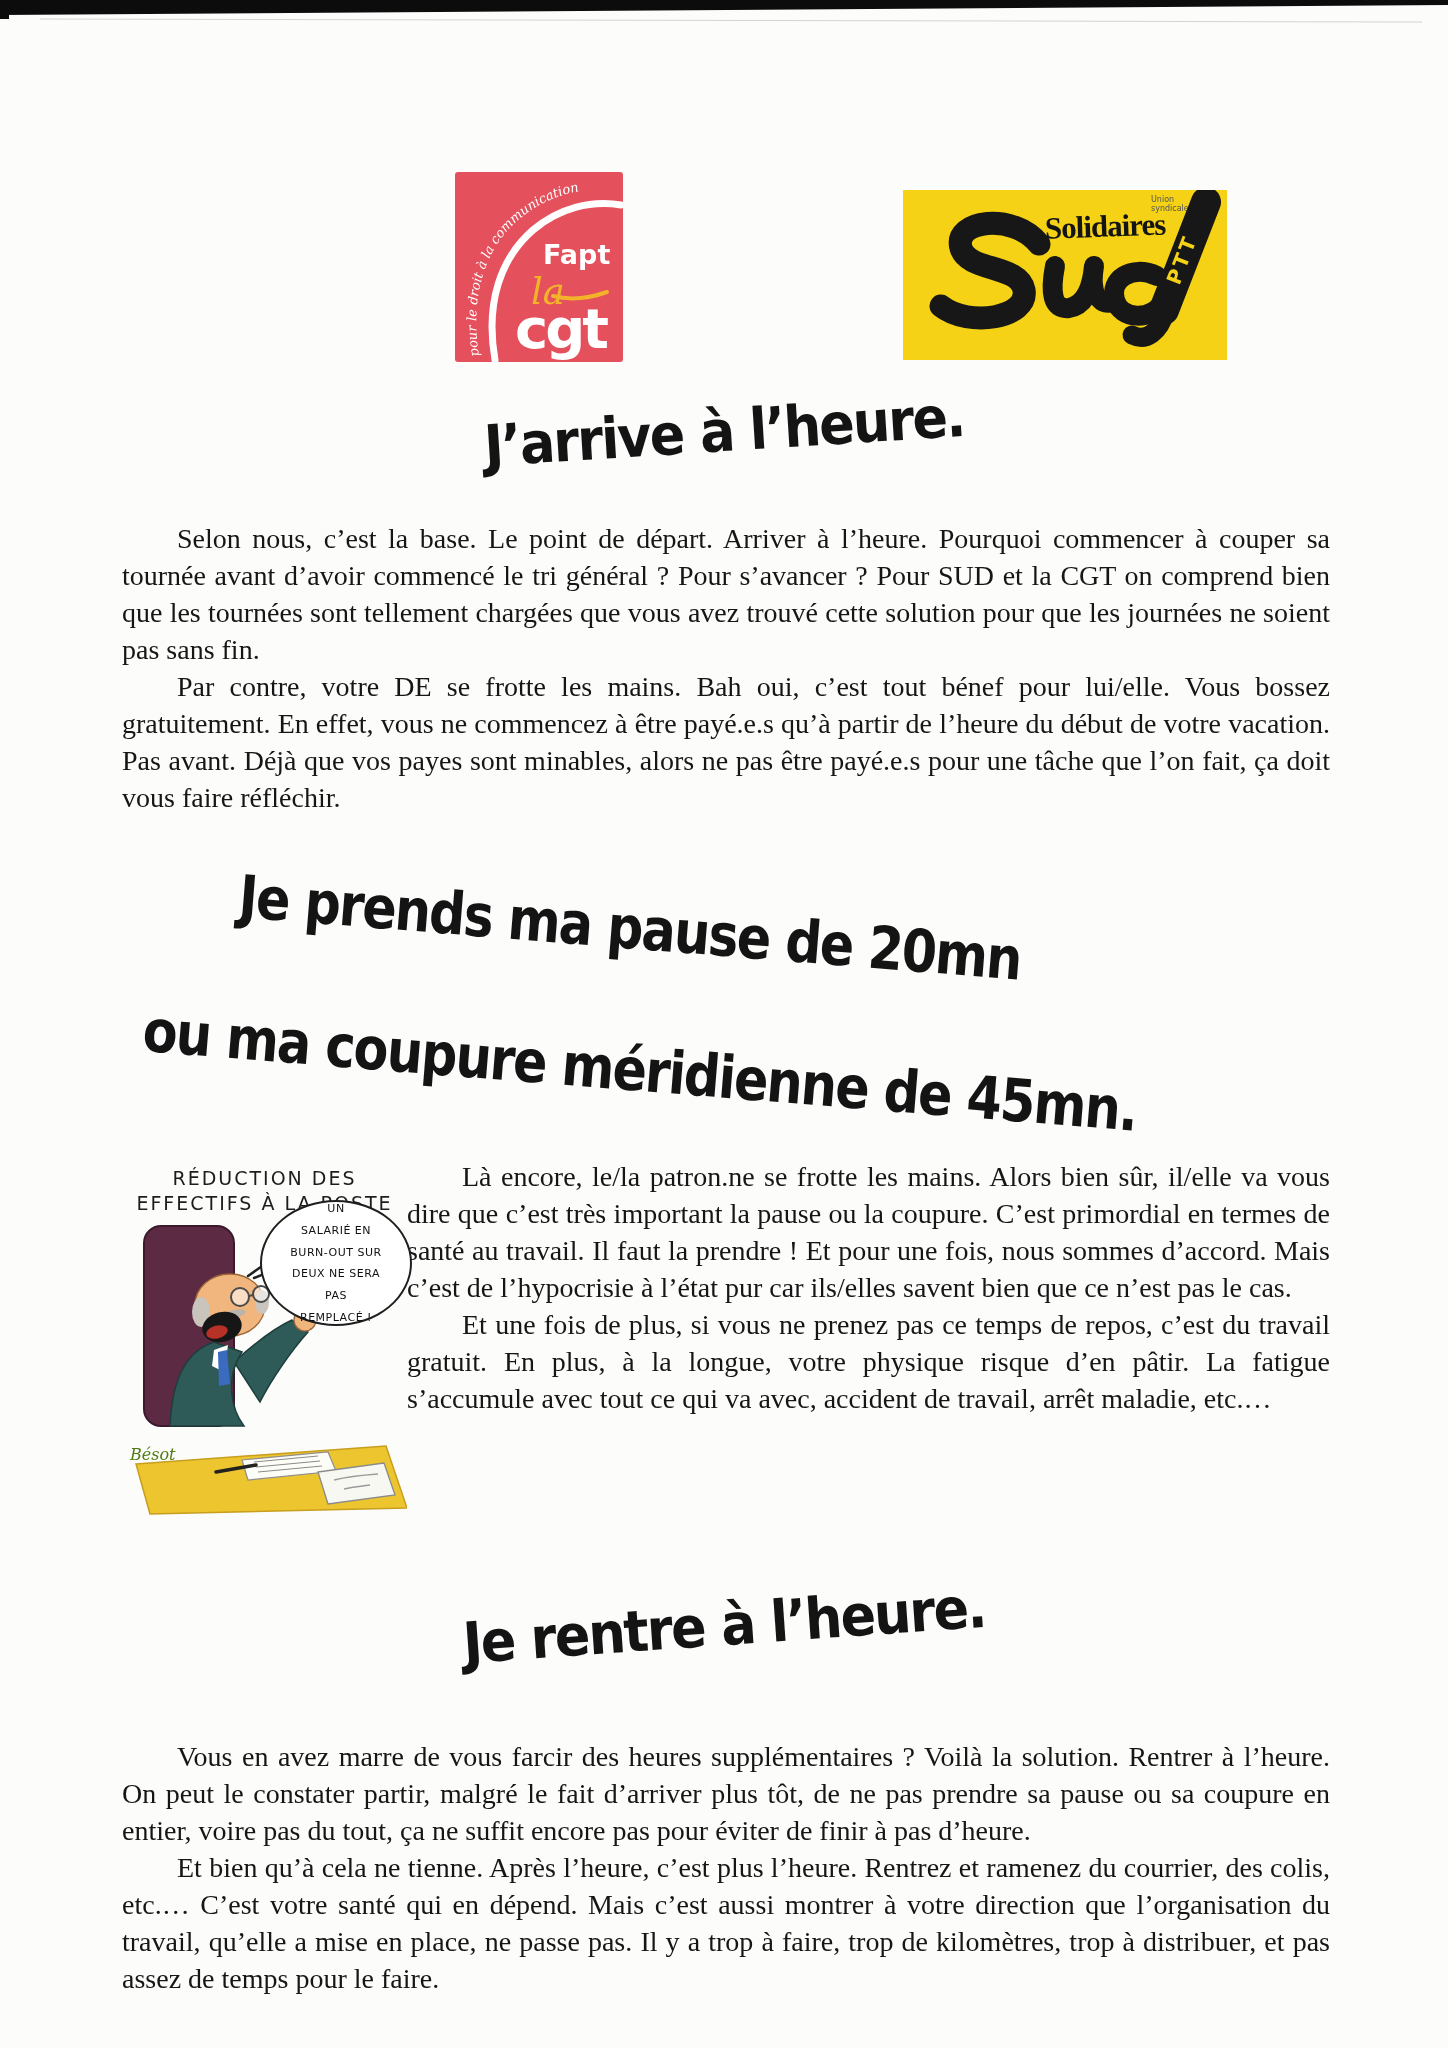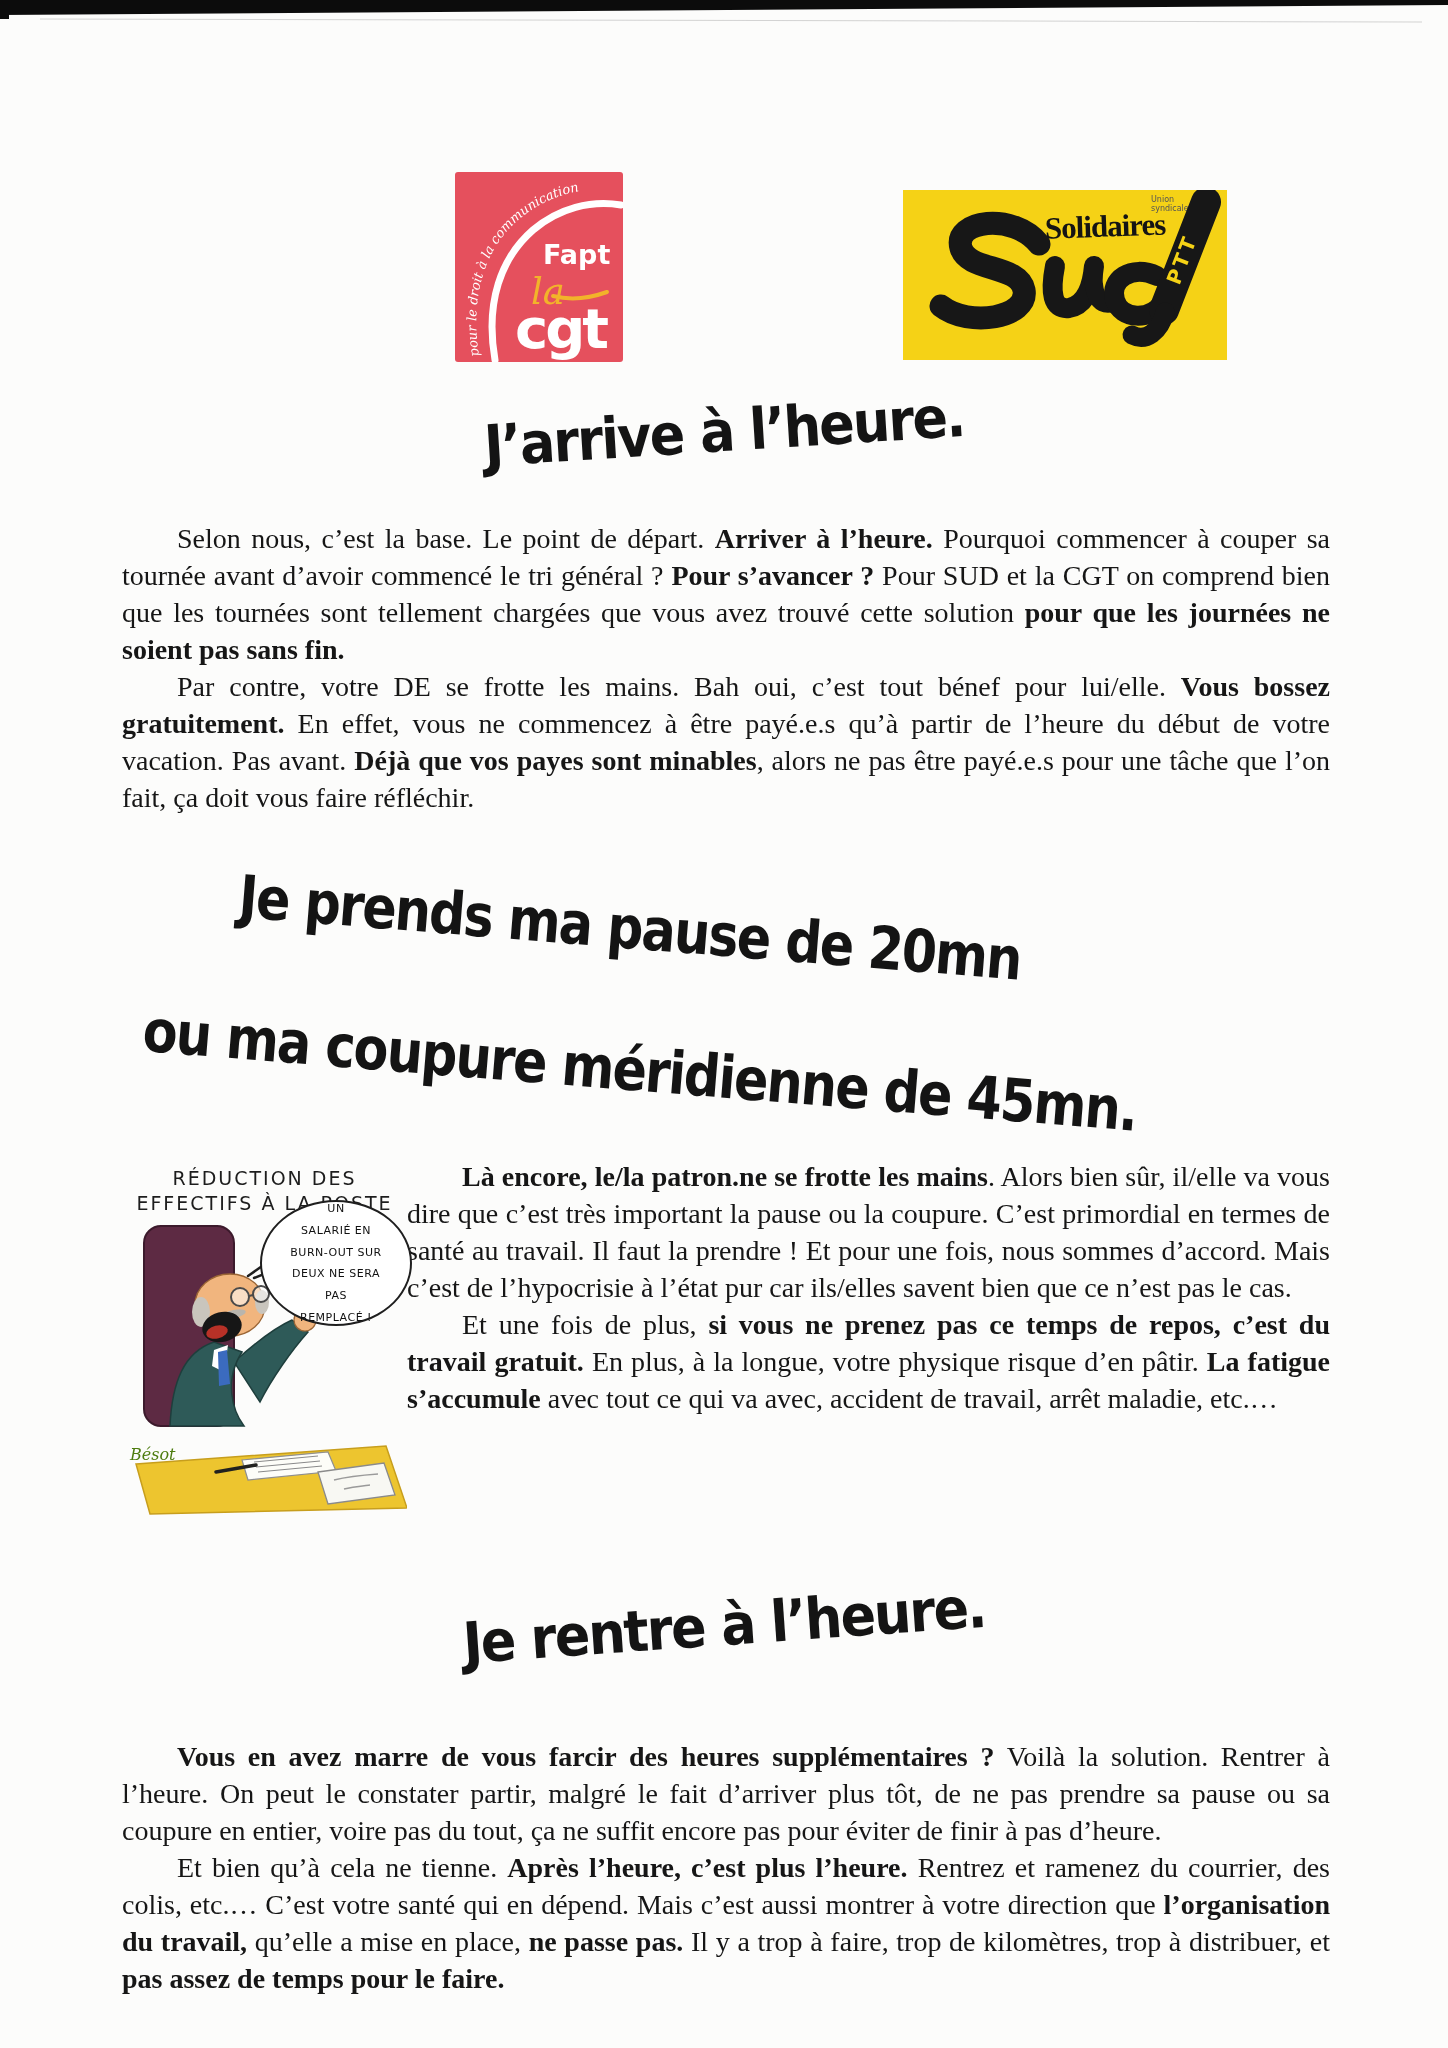--- a/index.html
+++ b/index.html
@@ -35,21 +35,21 @@
   .h-arrive{top:398px;left:0;width:100%;text-align:center;font-size:57px;transform:rotate(-3.6deg) scaleX(.92);}
   .h-pause1{top:862px;left:242px;font-size:59px;transform:rotate(4.6deg) scaleX(.86);transform-origin:left top;}
   .h-pause2{top:996px;left:146px;font-size:59px;transform:rotate(4.6deg) scaleX(.86);transform-origin:left top;}
   .h-rentre{top:1592px;left:0;width:100%;text-align:center;font-size:57px;transform:rotate(-4deg) scaleX(.92);}
   
   .textblock{position:absolute;left:122px;width:1208px;font-size:28px;line-height:37px;text-align:justify;}
   .block-a{top:520px;}
   .block-b{top:1158px;}
   .block-c{top:1738px;}
   .para{margin:0;text-indent:55px;}
-  .para b{font-weight:bold;margin-top:18px;}
+  .para b{font-weight:normal;margin-top:18px;}
   
   .cartoon{
     position:relative;float:left;width:285px;height:372px;margin:2px 0 0 0;
   }
   .cartoon-caption{
     position:absolute;top:6px;left:0;width:100%;
     font-family:"DejaVu Sans", sans-serif;font-size:19px;line-height:25px;
     letter-spacing:2px;text-align:center;color:#1d1d1d;text-indent:0;
   }
   .cartoon-svg{position:absolute;top:50px;left:0;}

